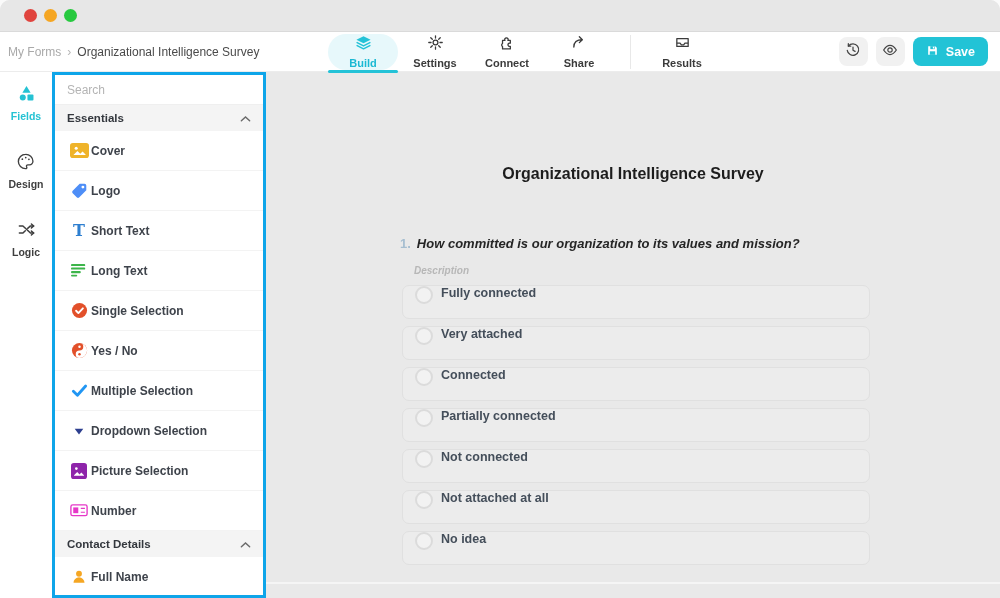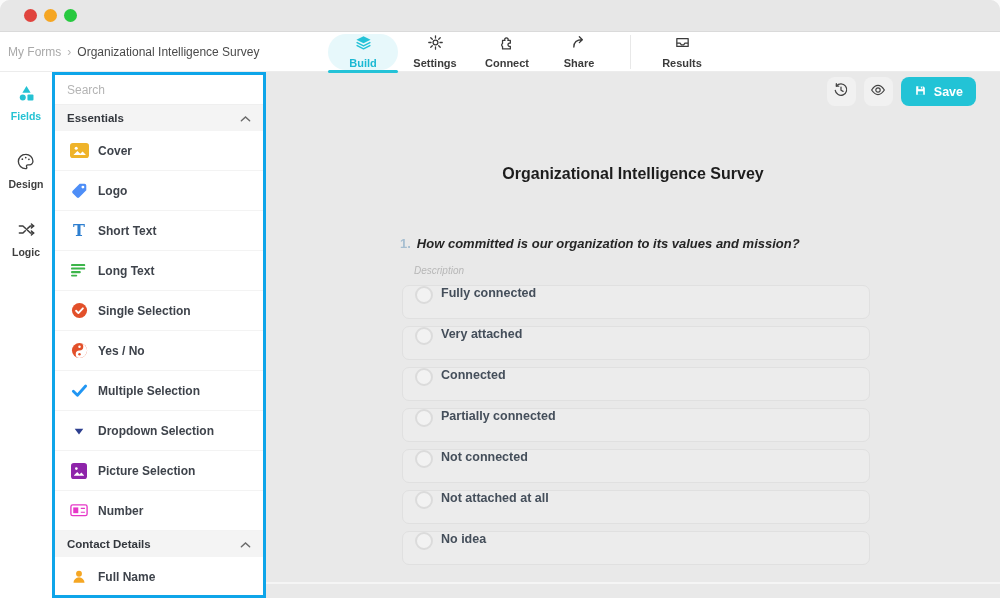--- a/index.html
+++ b/index.html
@@ -28,22 +28,22 @@
   .tab { position:relative; width:70px; height:36px; display:flex; flex-direction:column;
          align-items:center; justify-content:center; gap:2px; cursor:pointer; border-radius:18px; }
   .tab svg { width:17px; height:17px; }
   .tab .tab-label { font-size:11px; font-weight:600; color:#3b3b3b; }
   .tab.active { background:#e7f8fb; }
   .tab.active .tab-label { color:#1cb9d3; }
   .tab.active::after { content:""; position:absolute; left:0; right:0; bottom:-3px;
                        height:3px; background:#24c2d7; border-radius:2px; }
   .tab-divider { width:1px; height:34px; background:#e8e8e8; margin:0 14px; }
 
-  .header-actions { position:absolute; right:24px; top:0; height:100%;
-                    display:flex; align-items:center; gap:8px;margin-top:40px; }
+  .header-actions { position:absolute; right:12px; top:0; height:100%;
+                    display:flex; align-items:center; gap:8px; }
   .icon-btn { width:29px; height:29px; border-radius:8px; background:#f1f1f1; border:none;
               display:flex; align-items:center; justify-content:center; cursor:pointer; }
   .icon-btn svg { width:16px; height:16px; }
   .save-btn { height:29px; padding:0 13px; border:none; border-radius:8px; background:#22c3d6;
               color:#fff; font-size:12.5px; font-weight:700; display:flex; align-items:center;
               gap:7px; cursor:pointer; font-family:"Liberation Sans", sans-serif; }
   .save-btn svg { width:13px; height:13px; }
 
   
   .content { flex:1; display:flex; min-height:0; }
@@ -59,35 +59,35 @@
            display:flex; flex-direction:column; overflow:hidden; }
   .search-row { height:30px; flex:none; border-bottom:1px solid #efefef; display:flex; align-items:center; }
   .search-row input { width:100%; border:none; outline:none; padding:0 12px; font-size:12px;
                       color:#444; font-family:"Liberation Sans", sans-serif; background:transparent; }
   .search-row input::placeholder { color:#b4b4b4; }
   .section-header { height:26px; flex:none; background:#f4f4f4; padding:0 12px; display:flex;
                     align-items:center; justify-content:space-between; cursor:pointer; }
   .section-title { font-size:11.5px; font-weight:700; color:#33373d; }
   .section-header svg { width:11px; height:8px; }
   .field-item { height:40px; flex:none; display:flex; align-items:center; padding-left:14px;
-                gap:9px; border-bottom:1px solid #f3f3f3; cursor:pointer; background:#fff; }
+                gap:2px; border-bottom:1px solid #f3f3f3; cursor:pointer; background:#fff; }
   .field-icon { width:20px; height:20px; display:flex; align-items:center; justify-content:center; }
   .field-label { font-size:12px; font-weight:600; color:#3e434b; }
   .short-t { font-family:"DejaVu Serif", serif; font-size:16px; font-weight:700; color:#2e7fd0; line-height:1; }
 
   
   .main { flex:1; position:relative; background:#e9e9e9; overflow:hidden; }
   .form-title { position:absolute; top:93px; left:0; width:100%; text-align:center;
                 font-size:16px; font-weight:700; color:#1d1d1d; cursor:text; }
   .q-block { position:absolute; left:134px; width:470px; }
   .q1 { top:161px; }
   .q-line { display:flex; gap:6px; font-size:13px; font-weight:700; line-height:1.7; }
   .q-num { color:#a6bed0; flex:none; }
   .q-text { color:#262626;font-style:italic; }
-  .q-desc { margin:10px 0 0 14px; font-size:10px; font-style:italic; color:#b7b7b7; cursor:text; }
+  .q-desc { margin:10px 0 0 14px; font-size:10px; font-style:italic; color:#b7b7b7; cursor:text;font-weight:bold; }
   .options { margin-top:9px; margin-left:2px; display:flex; flex-direction:column; gap:7px; }
   .option { height:34px; background:#ececec; border:1px solid #e0e0e0; border-radius:7px;
             display:flex; padding:0 12px; gap:8px; cursor:pointer; }
   .radio { width:18px; height:18px; border-radius:50%; border:2px solid #dbdbdb;
            background:#f2f2f2; flex:none; }
   .option-label { font-size:12.5px; font-weight:600; color:#444e5a; }
   .faint-line { position:absolute; left:0; right:0; top:510px; height:2px;
                 background:rgba(255,255,255,0.55); }
 </style>
 </head>

